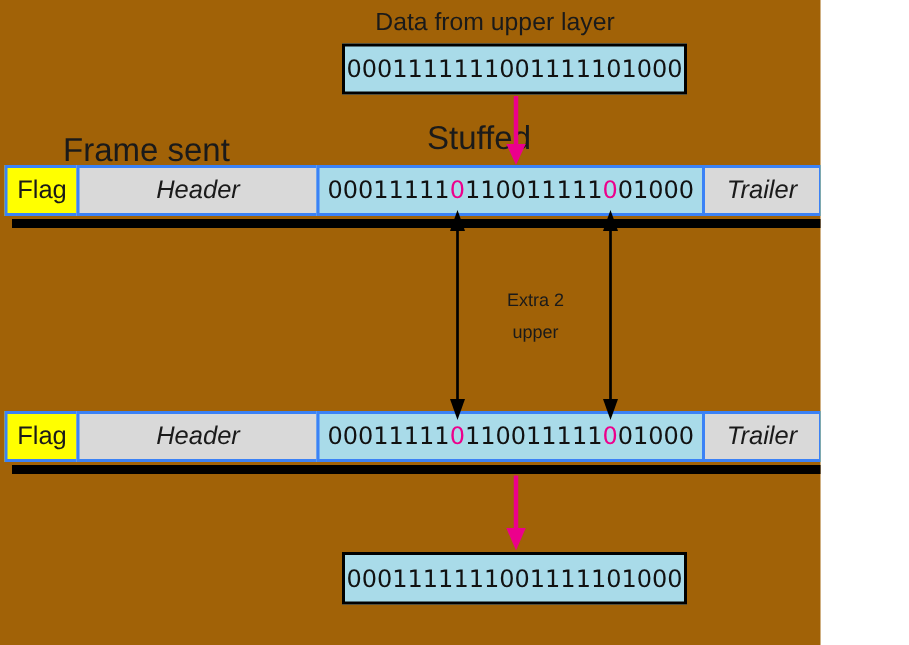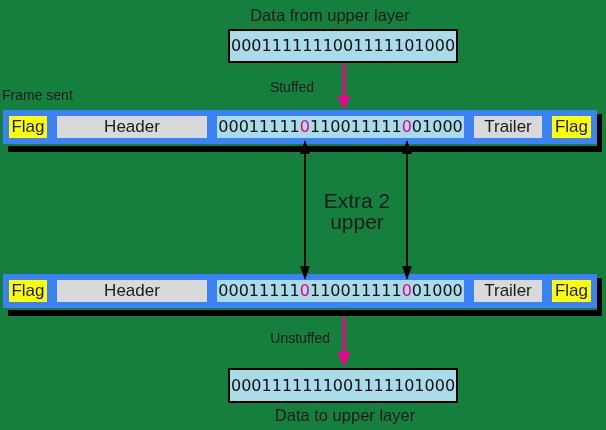--- a/index.html
+++ b/index.html
@@ -1,44 +1,44 @@
 <!DOCTYPE html>
 <html><head>
 <meta charset="utf-8">
 <style>
   html,body{margin:0;padding:0;background:#fff;}
   .canvas{
-    position:relative;width:606px;height:430px;background:#15803d;
+    position:relative;width:547px;height:430px;background:#a16207;
     font-family:"Liberation Sans",sans-serif;color:#1a1a1a;overflow:hidden;
   }
   .caption{position:absolute;font-size:16.5px;text-align:center;white-space:nowrap;}
-  .label{position:absolute;font-size:14px;white-space:nowrap;}
+  .label{position:absolute;font-size:22px;white-space:nowrap;margin-left:40px;}
   .right-align{text-align:right;}
   .bitbox{
     position:absolute;background:#a9dbe9;border:2px solid #000;box-sizing:border-box;
     display:flex;align-items:center;justify-content:center;
   }
   .cell{
-    position:absolute;height:34px;border:6px solid #3b82f6;box-sizing:border-box;
+    position:absolute;height:34px;border:2px solid #3b82f6;box-sizing:border-box;
     display:flex;align-items:center;justify-content:center;
     font-size:17px;
   }
   .yellow{background:#ffff00;}
-  .gray{background:#d9d9d9;}
+  .gray{background:#d9d9d9;font-style:italic;}
   .cyan{background:#a9dbe9;}
   .bits{display:flex;}
   .bit{
     display:inline-block;width:10.2px;text-align:center;
     font-family:"DejaVu Sans","Liberation Sans",sans-serif;
     font-size:16px;line-height:1;color:#111;
   }
   .bit.hl{color:#ec008c;}
   .shadow-bottom{position:absolute;left:8px;width:594px;height:6px;background:#000;}
   .shadow-right{position:absolute;left:597px;width:5px;height:38px;background:#000;}
-  .extra-label{position:absolute;font-size:21px;text-align:center;line-height:21px;}
+  .extra-label{position:absolute;font-size:12px;text-align:center;line-height:21px;}
   svg.overlay{position:absolute;left:0;top:0;pointer-events:none;}
 </style>
 </head>
 <body>
 
 <div class="canvas">
 
   <div class="caption" style="left:180px;top:6px;width:300px;">Data from upper layer</div>
 
   <div class="bitbox" style="left:228px;top:29px;width:230px;height:34px;">
@@ -143,21 +143,20 @@
         <span class="bit">0</span>
         <span class="bit">1</span>
         <span class="bit">0</span>
         <span class="bit">0</span>
         <span class="bit">0</span>
       </div>
   </div>
   <div class="cell gray" style="left:468px;top:274px;width:80px;">Trailer</div>
   <div class="cell yellow" style="left:546px;top:274px;width:51px;">Flag</div>
 
-  <div class="label right-align" style="left:228px;top:330px;width:102px;">Unstuffed</div>
 
   <div class="bitbox" style="left:228px;top:368px;width:230px;height:35px;">
     <div class="bits">
         <span class="bit">0</span>
         <span class="bit">0</span>
         <span class="bit">0</span>
         <span class="bit">1</span>
         <span class="bit">1</span>
         <span class="bit">1</span>
         <span class="bit">1</span>
@@ -172,21 +171,20 @@
         <span class="bit">1</span>
         <span class="bit">1</span>
         <span class="bit">0</span>
         <span class="bit">1</span>
         <span class="bit">0</span>
         <span class="bit">0</span>
         <span class="bit">0</span>
       </div>
   </div>
 
-  <div class="caption" style="left:195px;top:406px;width:300px;">Data to upper layer</div>
 
   <svg class="overlay" width="606" height="430" viewBox="0 0 606 430">
 
     <g>
       <line x1="344" y1="64" x2="344" y2="97" stroke="#ec008c" stroke-width="3"></line>
       <polygon points="337.5,96 350.5,96 344,110" fill="#ec008c"></polygon>
     </g>
 
     <g>
       <line x1="344" y1="317" x2="344" y2="353" stroke="#ec008c" stroke-width="3"></line>

